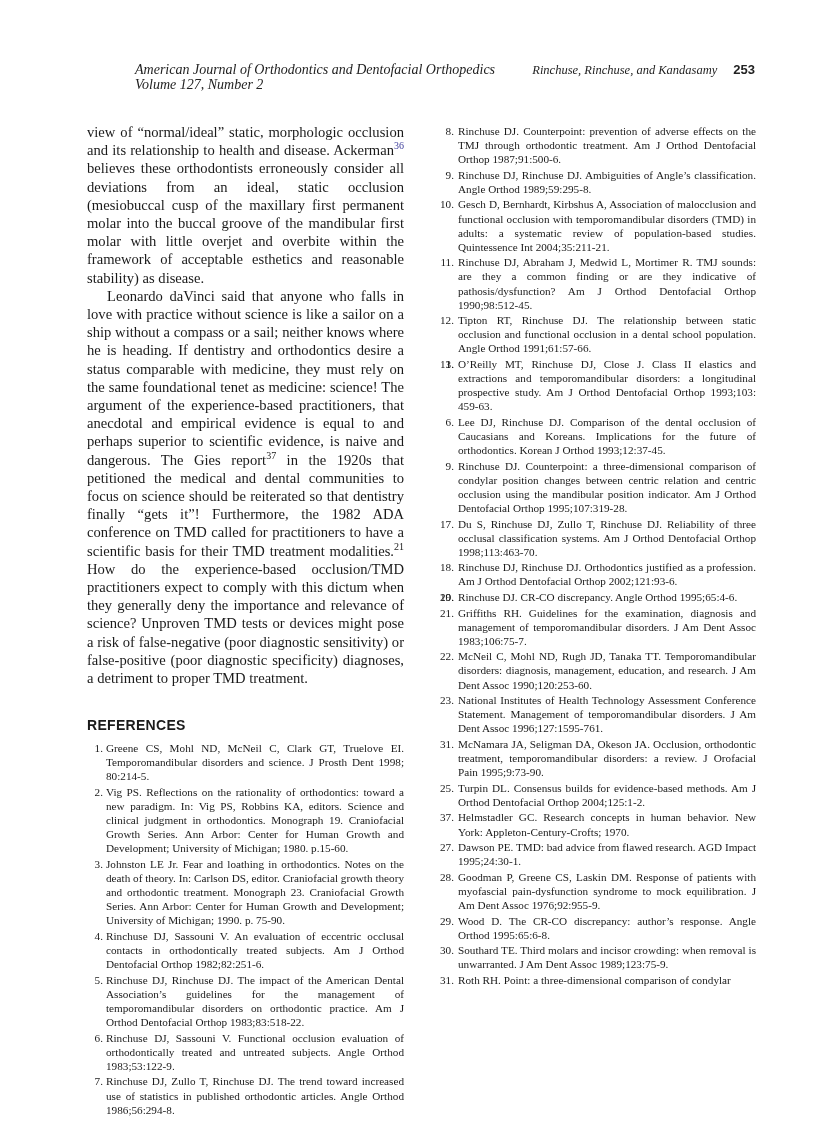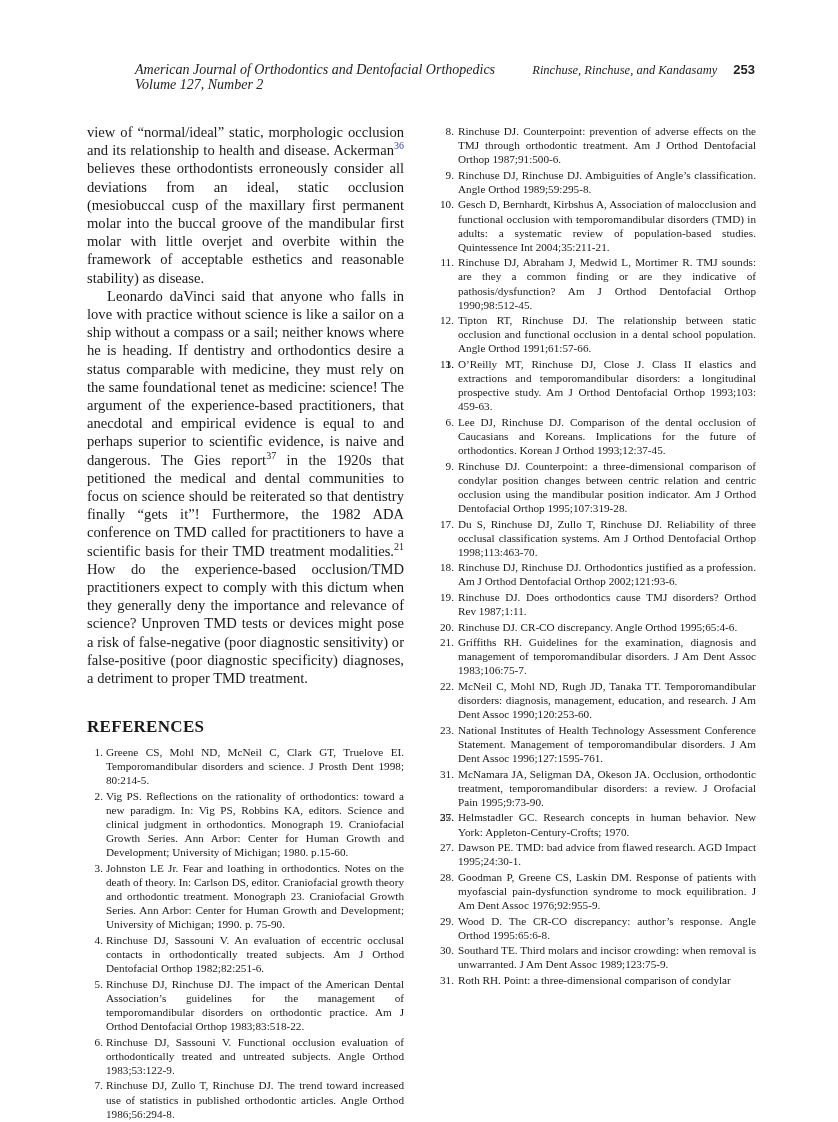--- a/index.html
+++ b/index.html
@@ -7,21 +7,21 @@
   .header { position: absolute; top: 63px; left: 87px; right: 83px; }
   .hdr-left { position: absolute; left: 0; top: 0; font-family: "Liberation Serif", serif; font-style: italic; font-size: 14px; line-height: 14.5px; color: #222; margin-left: 48px; }
   .hdr-right { position: absolute; right: 0; top: 0; font-family: "Liberation Serif", serif; font-style: italic; font-size: 12.5px; line-height: 14.5px; color: #222; white-space: nowrap; }
   .pagenum { font-family: Liberation Sans, sans-serif; font-style: normal; font-weight: bold; font-size: 13px; margin-left: 16px; }
   .col-left { position: absolute; left: 87px; top: 123px; width: 317px; }
   .col-right { position: absolute; left: 439px; top: 124px; width: 317px; }
   .body-text { font-family: "Liberation Serif", serif; font-size: 14.6px; line-height: 18.2px; text-align: justify; margin: 0; }
   .body-text.indent { text-indent: 20px; }
   sup { font-size: 10px; line-height: 0; vertical-align: super; }
   sup.blue { color: #3b3b9a; }
-  .refs-heading { font-family: Liberation Serif, serif; font-weight: bold; font-size: 17px; letter-spacing: 0.3px; margin: 30px 0 8px 0; }
+  .refs-heading { font-family: Liberation Sans, sans-serif; font-weight: bold; font-size: 14px; letter-spacing: 0.3px; margin: 30px 0 8px 0; }
   ol.refs { list-style: none; margin: 0; padding: 0; }
   ol.refs li { position: relative; padding-left: 19px; font-family: "Liberation Serif", serif; font-size: 11.2px; line-height: 14.1px; text-align: justify; margin-bottom: 1.5px; }
   ol.refs li .num { position: absolute; left: 0; top: 0; width: 16px; text-align: right; }
   .col-right ol.refs li .num { width: 15px; }
 </style>
 </head>
 <body>
 
 <div class="header">
   <div class="hdr-left">
@@ -55,27 +55,27 @@
     <li><span class="num">9.</span><span>Rinchuse DJ, Rinchuse DJ. Ambiguities of Angle’s classification. Angle Orthod 1989;59:295-8.</span></li>
     <li><span class="num">10.</span><span>Gesch D, Bernhardt, Kirbshus A, Association of malocclusion and functional occlusion with temporomandibular disorders (TMD) in adults: a systematic review of population-based studies. Quintessence Int 2004;35:211-21.</span></li>
     <li><span class="num">11.</span><span>Rinchuse DJ, Abraham J, Medwid L, Mortimer R. TMJ sounds: are they a common finding or are they indicative of pathosis/dysfunction? Am J Orthod Dentofacial Orthop 1990;98:512-45.</span></li>
     <li><span class="num">12.</span><span>Tipton RT, Rinchuse DJ. The relationship between static occlusion and functional occlusion in a dental school population. Angle Orthod 1991;61:57-66.</span></li>
     <li><span class="num">13.</span></li>
     <li><span class="num">1.</span><span>O’Reilly MT, Rinchuse DJ, Close J. Class II elastics and extractions and temporomandibular disorders: a longitudinal prospective study. Am J Orthod Dentofacial Orthop 1993;103: 459-63.</span></li>
     <li><span class="num">6.</span><span>Lee DJ, Rinchuse DJ. Comparison of the dental occlusion of Caucasians and Koreans. Implications for the future of orthodontics. Korean J Orthod 1993;12:37-45.</span></li>
     <li><span class="num">9.</span><span>Rinchuse DJ. Counterpoint: a three-dimensional comparison of condylar position changes between centric relation and centric occlusion using the mandibular position indicator. Am J Orthod Dentofacial Orthop 1995;107:319-28.</span></li>
     <li><span class="num">17.</span><span>Du S, Rinchuse DJ, Zullo T, Rinchuse DJ. Reliability of three occlusal classification systems. Am J Orthod Dentofacial Orthop 1998;113:463-70.</span></li>
     <li><span class="num">18.</span><span>Rinchuse DJ, Rinchuse DJ. Orthodontics justified as a profession. Am J Orthod Dentofacial Orthop 2002;121:93-6.</span></li>
-    <li><span class="num">19.</span><span>Rinchuse DJ. Does orthodontics cause TMJ disorders? Orthod Rev 1987;1:11.</span></li>
+    <li><span class="num">19.</span></li>
     <li><span class="num">20.</span><span>Rinchuse DJ. CR-CO discrepancy. Angle Orthod 1995;65:4-6.</span></li>
     <li><span class="num">21.</span><span>Griffiths RH. Guidelines for the examination, diagnosis and management of temporomandibular disorders. J Am Dent Assoc 1983;106:75-7.</span></li>
     <li><span class="num">22.</span><span>McNeil C, Mohl ND, Rugh JD, Tanaka TT. Temporomandibular disorders: diagnosis, management, education, and research. J Am Dent Assoc 1990;120:253-60.</span></li>
     <li><span class="num">23.</span><span>National Institutes of Health Technology Assessment Conference Statement. Management of temporomandibular disorders. J Am Dent Assoc 1996;127:1595-761.</span></li>
     <li><span class="num">31.</span><span>McNamara JA, Seligman DA, Okeson JA. Occlusion, orthodontic treatment, temporomandibular disorders: a review. J Orofacial Pain 1995;9:73-90.</span></li>
-    <li><span class="num">25.</span></li>
+    <li><span class="num">25.</span><span>Turpin DL. Consensus builds for evidence-based methods. Am J Orthod Dentofacial Orthop 2004;125:1-2.</span></li>
     <li><span class="num">37.</span><span>Helmstadler GC. Research concepts in human behavior. New York: Appleton-Century-Crofts; 1970.</span></li>
     <li><span class="num">27.</span><span>Dawson PE. TMD: bad advice from flawed research. AGD Impact 1995;24:30-1.</span></li>
     <li><span class="num">28.</span><span>Goodman P, Greene CS, Laskin DM. Response of patients with myofascial pain-dysfunction syndrome to mock equilibration. J Am Dent Assoc 1976;92:955-9.</span></li>
     <li><span class="num">29.</span><span>Wood D. The CR-CO discrepancy: author’s response. Angle Orthod 1995:65:6-8.</span></li>
     <li><span class="num">30.</span><span>Southard TE. Third molars and incisor crowding: when removal is unwarranted. J Am Dent Assoc 1989;123:75-9.</span></li>
     <li><span class="num">31.</span><span>Roth RH. Point: a three-dimensional comparison of condylar</span></li>
   </ol>
 </div>
 
 </body></html>

